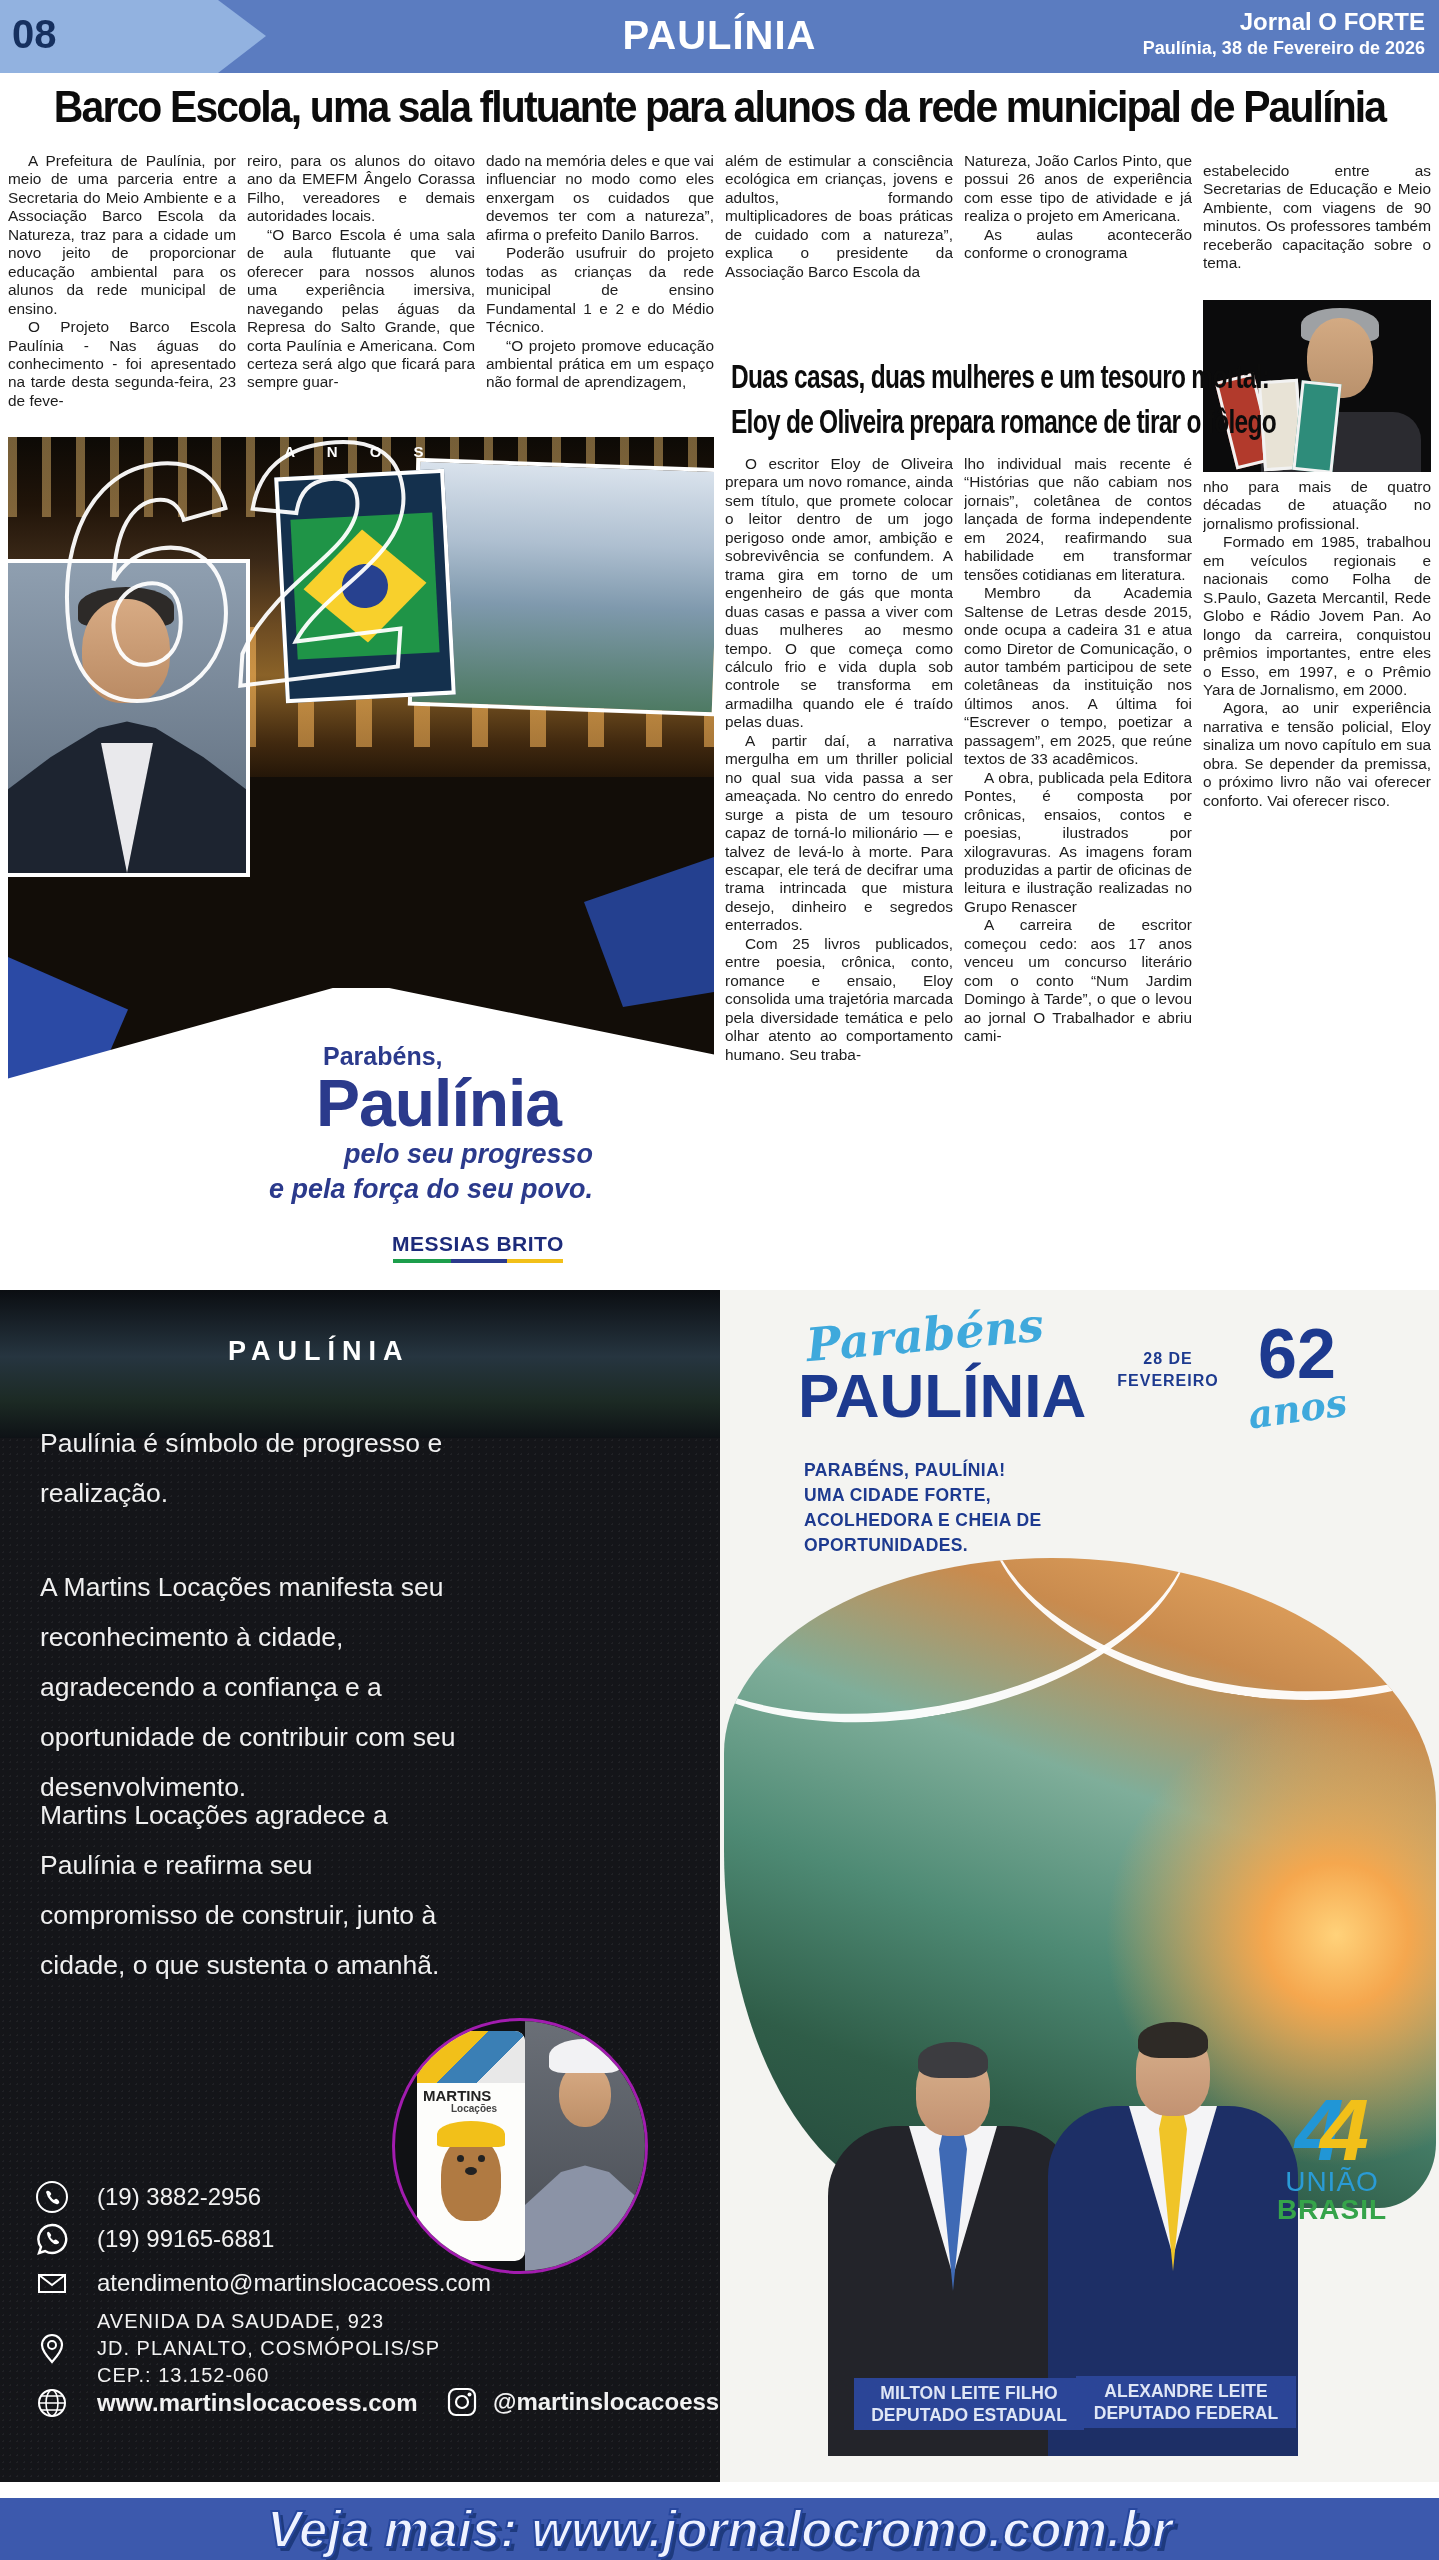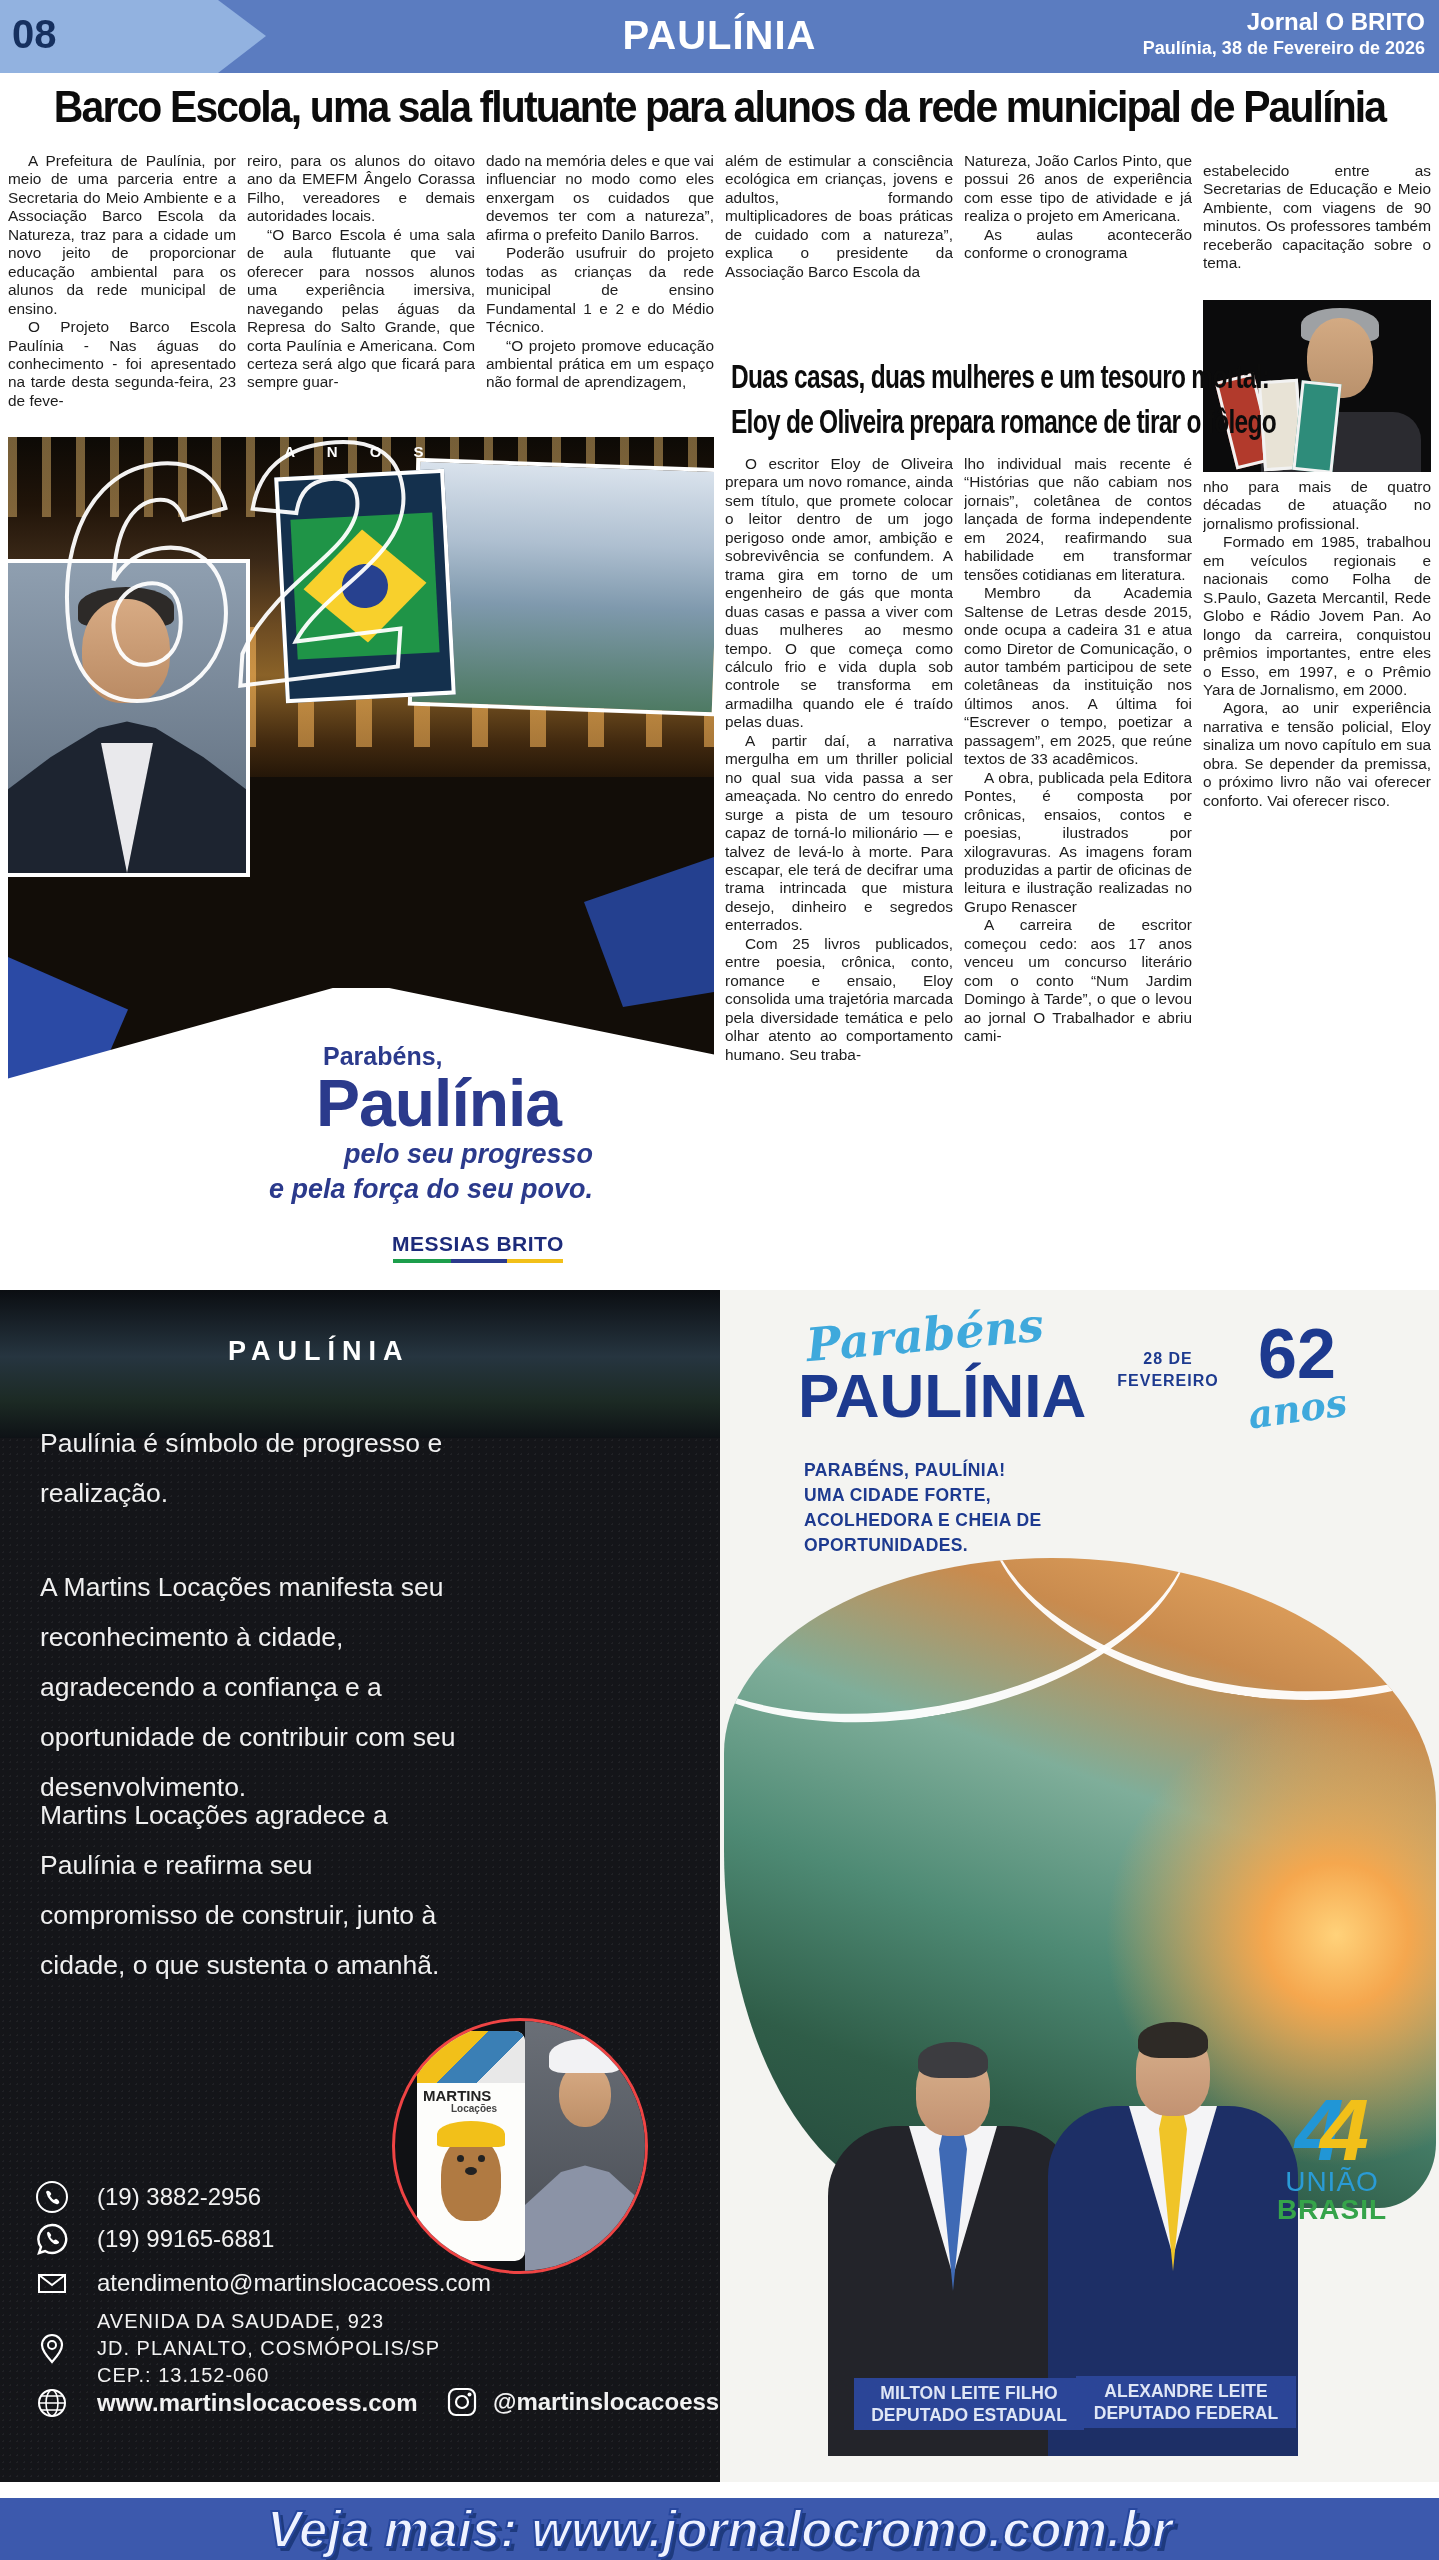--- a/index.html
+++ b/index.html
@@ -98,21 +98,21 @@
   .martins .speckle{position:absolute;inset:0;
     background-image:radial-gradient(rgba(255,255,255,.05) 1px,transparent 1px);background-size:7px 7px;}
   .mphoto{position:absolute;left:0;top:0;width:720px;height:148px;
     background:linear-gradient(180deg,#0b0e12 0%,#263540 45%,#1c2a24 75%,#0e1216 100%);}
   .msign{position:absolute;left:228px;top:46px;font-size:27px;font-weight:700;letter-spacing:7px;color:#fff;}
   .mpara{position:absolute;left:40px;width:430px;font-size:26.5px;font-weight:400;line-height:50px;color:#f0f0f0;}
   .mpara.p1{top:128px;}
   .mpara.p2{top:272px;}
   .mpara.p3{top:500px;}
   .mlogo{position:absolute;left:392px;top:728px;width:250px;height:250px;border-radius:50%;
-    border:3px solid #ef4444;background:#101114;overflow:hidden;}
+    border:3px solid #a21caf;background:#101114;overflow:hidden;}
   .mcard{position:absolute;left:22px;top:10px;width:108px;height:230px;background:#fdfdfb;
     border-radius:10px;overflow:hidden;}
   .mcard .roof{position:absolute;left:0;top:0;width:108px;height:52px;
     background:linear-gradient(135deg,#f2c019 0 45%,#3a7fb5 45% 70%,#e8e8e8 70% 100%);}
   .mcard .bn{position:absolute;left:6px;top:56px;font-size:15px;font-weight:800;color:#222;}
   .mcard .bn2{position:absolute;left:34px;top:72px;font-size:10px;font-weight:700;color:#444;}
   .beaver{position:absolute;left:24px;top:106px;width:60px;height:84px;background:#b07a42;
     border-radius:45% 45% 40% 40%;}
   .beaver .cap{position:absolute;left:-4px;top:-16px;width:68px;height:26px;background:#f2c019;
     border-radius:50% 50% 10% 10%;}
@@ -184,21 +184,21 @@
 </head>
 <body>
 
 <div class="page">
 
   <div class="topbar">
     <div class="chevron"></div>
     <div class="pagenum">08</div>
     <div class="section">PAULÍNIA</div>
     <div class="masthead">
-      <div class="m1">Jornal O BRITO</div>
+      <div class="m1">Jornal O FORTE</div>
       <div class="m2">Paulínia, 38 de Fevereiro de 2026</div>
     </div>
   </div>
 
   <div class="headline1">Barco Escola, uma sala flutuante para alunos da rede municipal de Paulínia</div>
 
   <div class="newscol" style="left:8px;top:152px;height:282px;">
     <p>A Prefeitura de Paulínia, por meio de uma parceria entre a Secretaria do Meio Ambiente e a Associação Barco Escola da Natureza, traz para a cidade um novo jeito de proporcionar educação ambiental para os alunos da rede municipal de ensino.</p>
     <p>O Projeto Barco Escola Paulínia - Nas águas do conhecimento - foi apresentado na tarde desta segunda-feira, 23 de feve-</p>
   </div>

